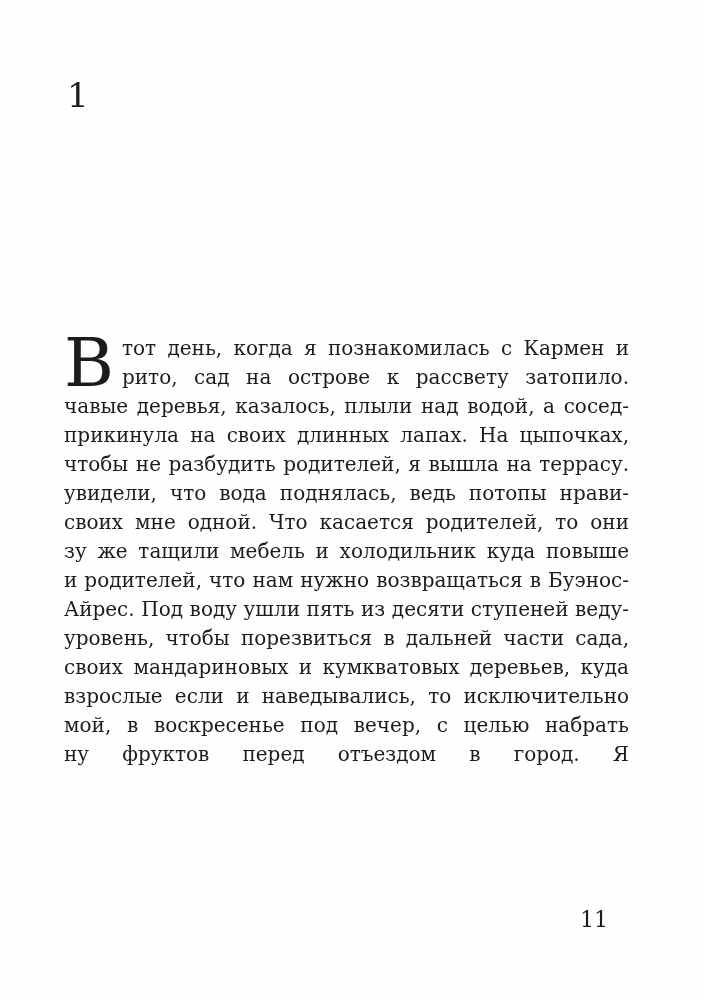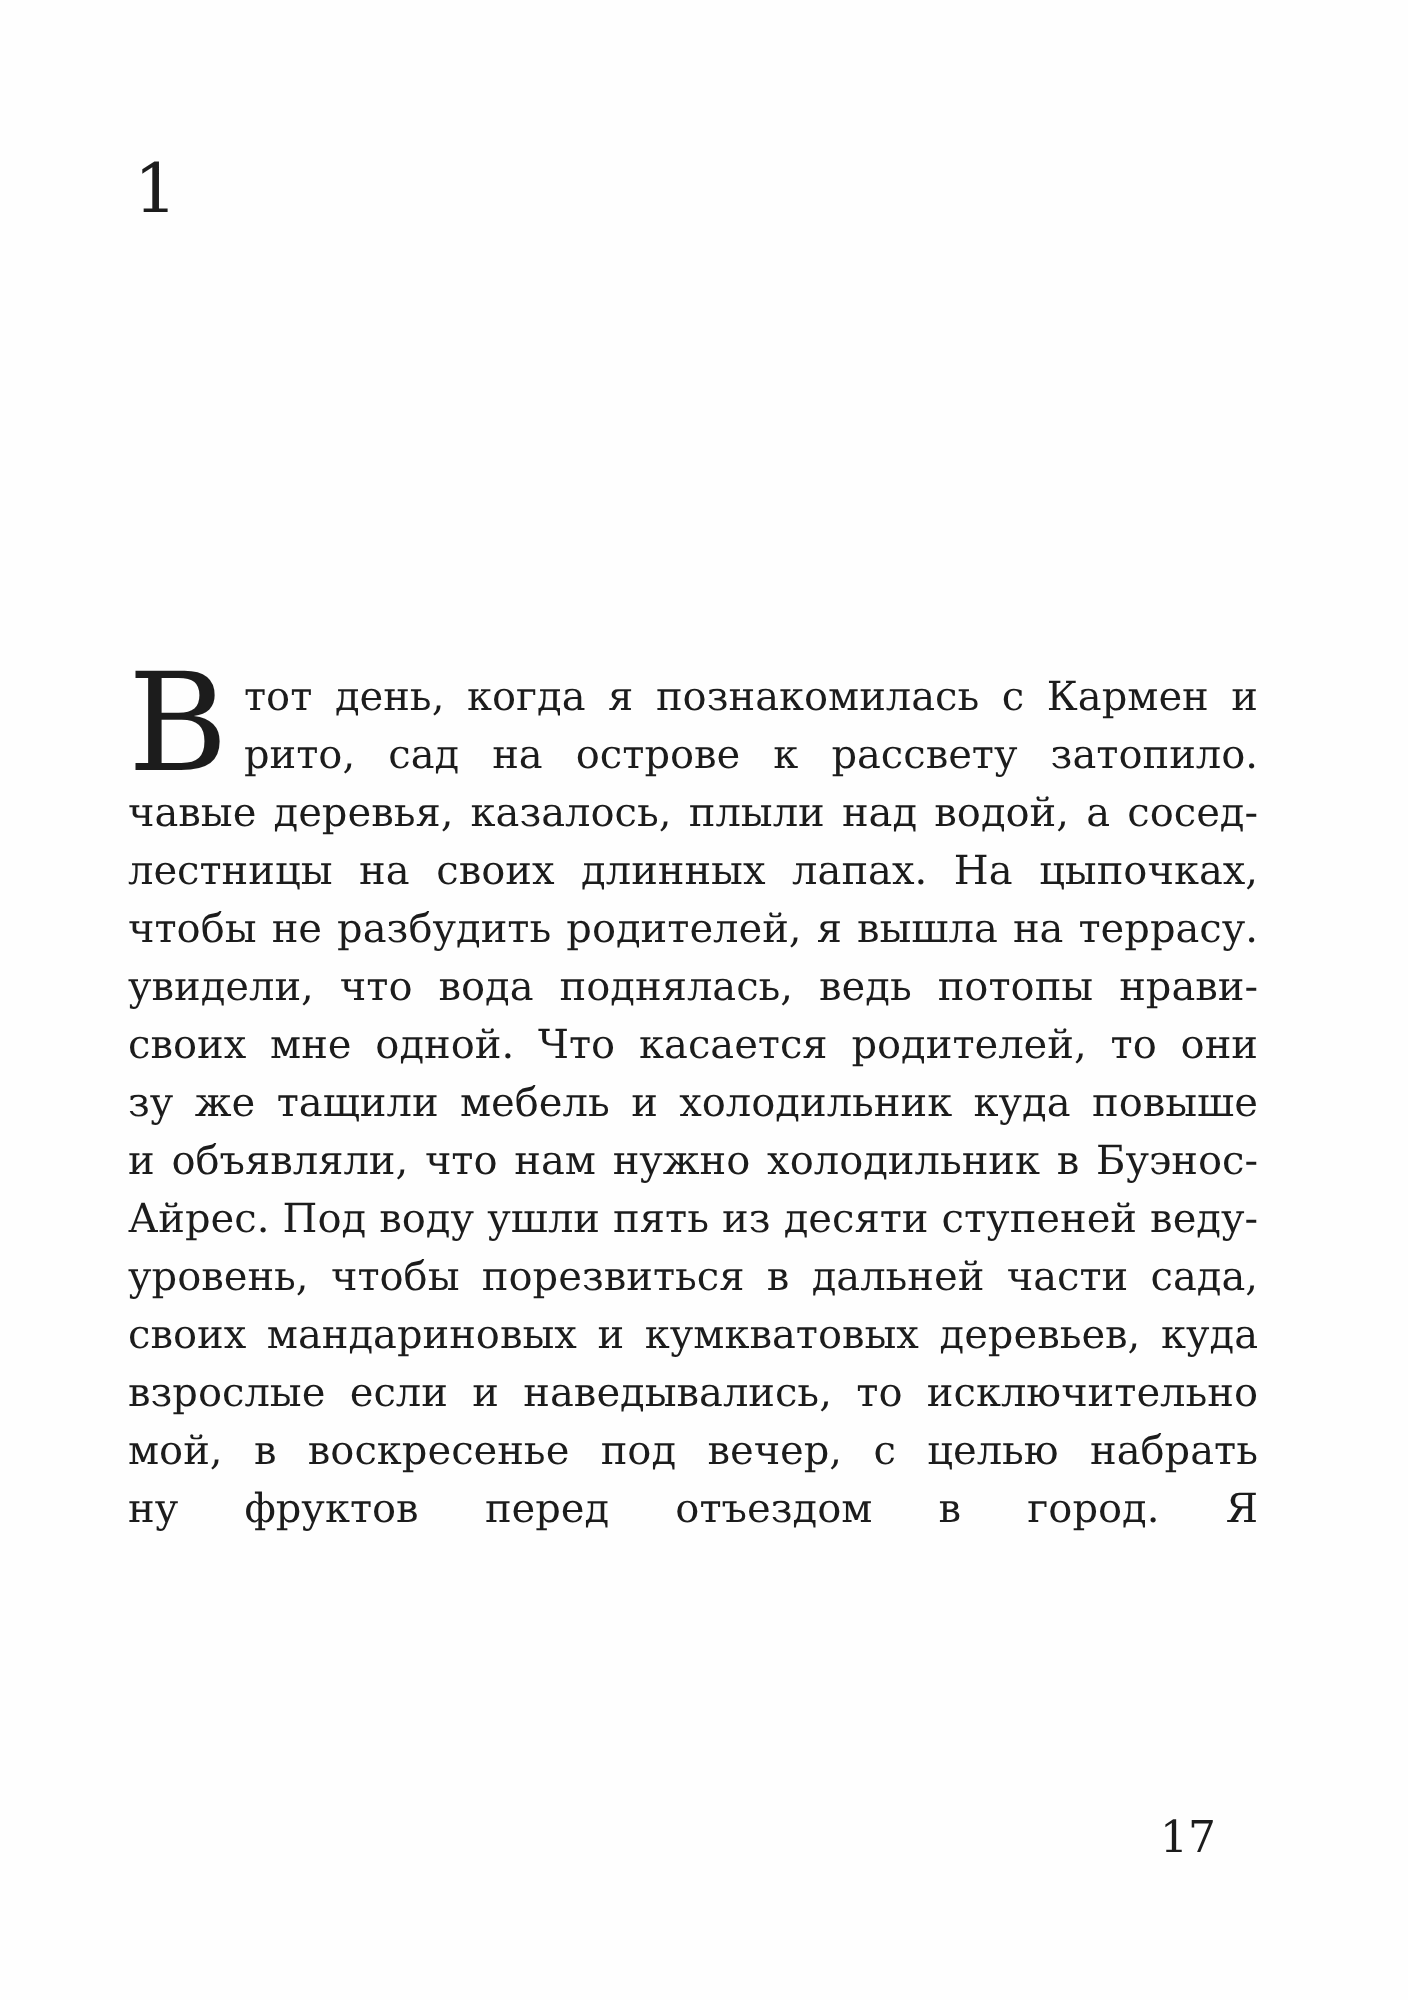--- a/index.html
+++ b/index.html
@@ -65,28 +65,28 @@
 
 <div class="book-page" style="background: rgb(254, 254, 254); color: rgb(28, 28, 28);">
   <div class="chapter-number">1</div>
 
   <div class="text-block">
     <span class="dropcap">В</span>
 
   <div class="line">тот день, когда я познакомилась с Кармен и Ма-</div>
       <div class="line">рито, сад на острове к рассвету затопило. Вели-</div>
       <div class="line">чавые деревья, казалось, плыли над водой, а сосед-</div>
-      <div class="line">лестницы на своих длинных лапах. На цыпочках,</div>
+      <div class="line">прикинула на своих длинных лапах. На цыпочках,</div>
       <div class="line">чтобы не разбудить родителей, я вышла на террасу.</div>
       <div class="line">увидели, что вода поднялась, ведь потопы нрави-</div>
       <div class="line">своих мне одной. Что касается родителей, то они сра-</div>
       <div class="line">зу же тащили мебель и холодильник куда повыше</div>
-      <div class="line">и объявляли, что нам нужно холодильник в Буэнос-</div>
+      <div class="line">и родителей, что нам нужно возвращаться в Буэнос-</div>
       <div class="line">Айрес. Под воду ушли пять из десяти ступеней веду-</div>
       <div class="line">уровень, чтобы порезвиться в дальней части сада,</div>
       <div class="line">своих мандариновых и кумкватовых деревьев, куда</div>
       <div class="line">взрослые если и наведывались, то исключительно зи-</div>
       <div class="line">мой, в воскресенье под вечер, с целью набрать корзи-</div>
       <div class="line">ну фруктов перед отъездом в город. Я перемещалась</div>
     </div>
 
-  <div class="folio">17</div>
+  <div class="folio">11</div>
 </div>
 
 </body></html>

